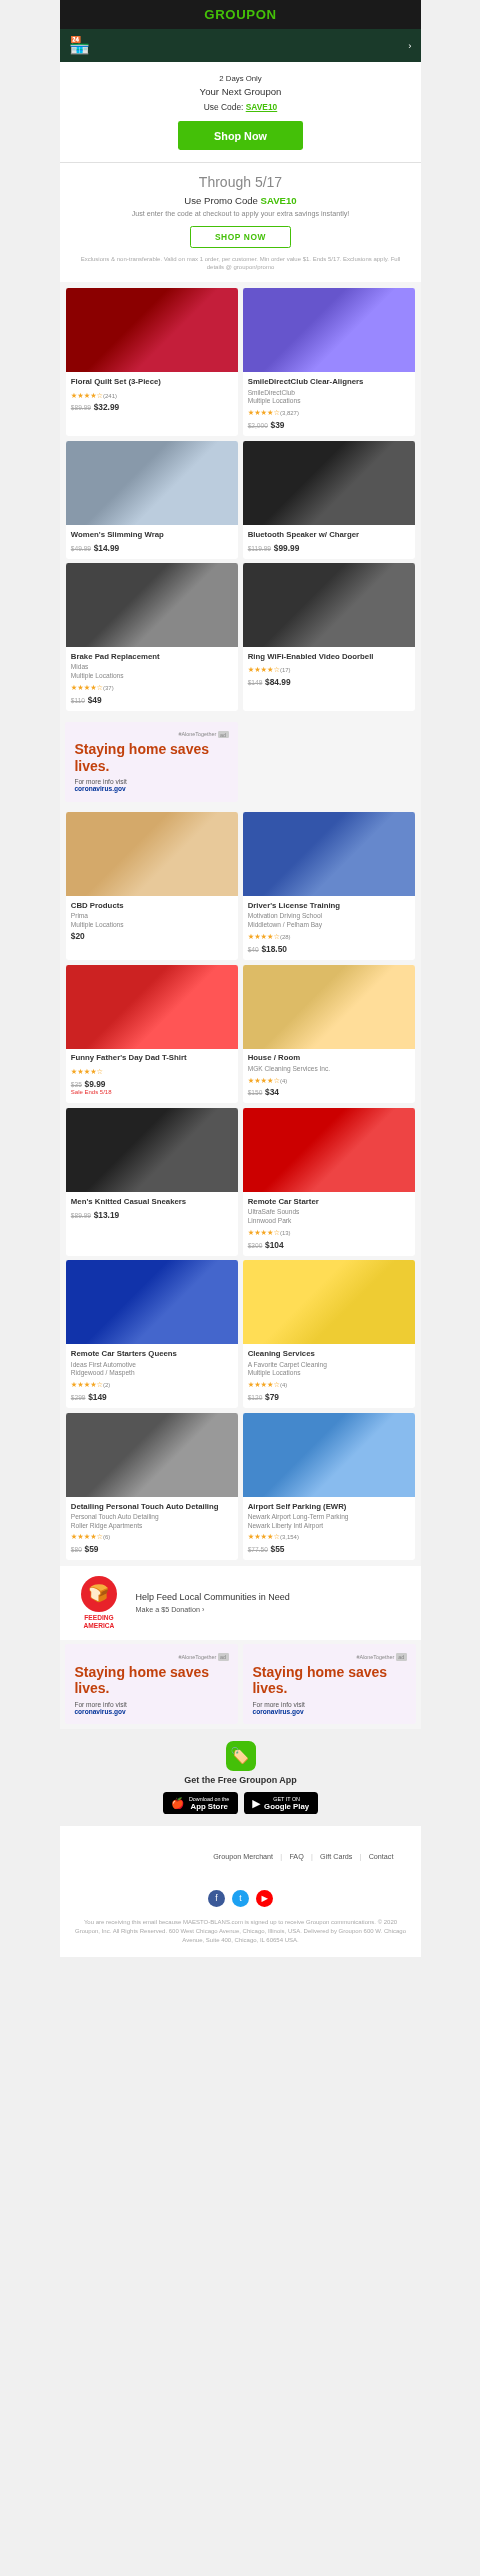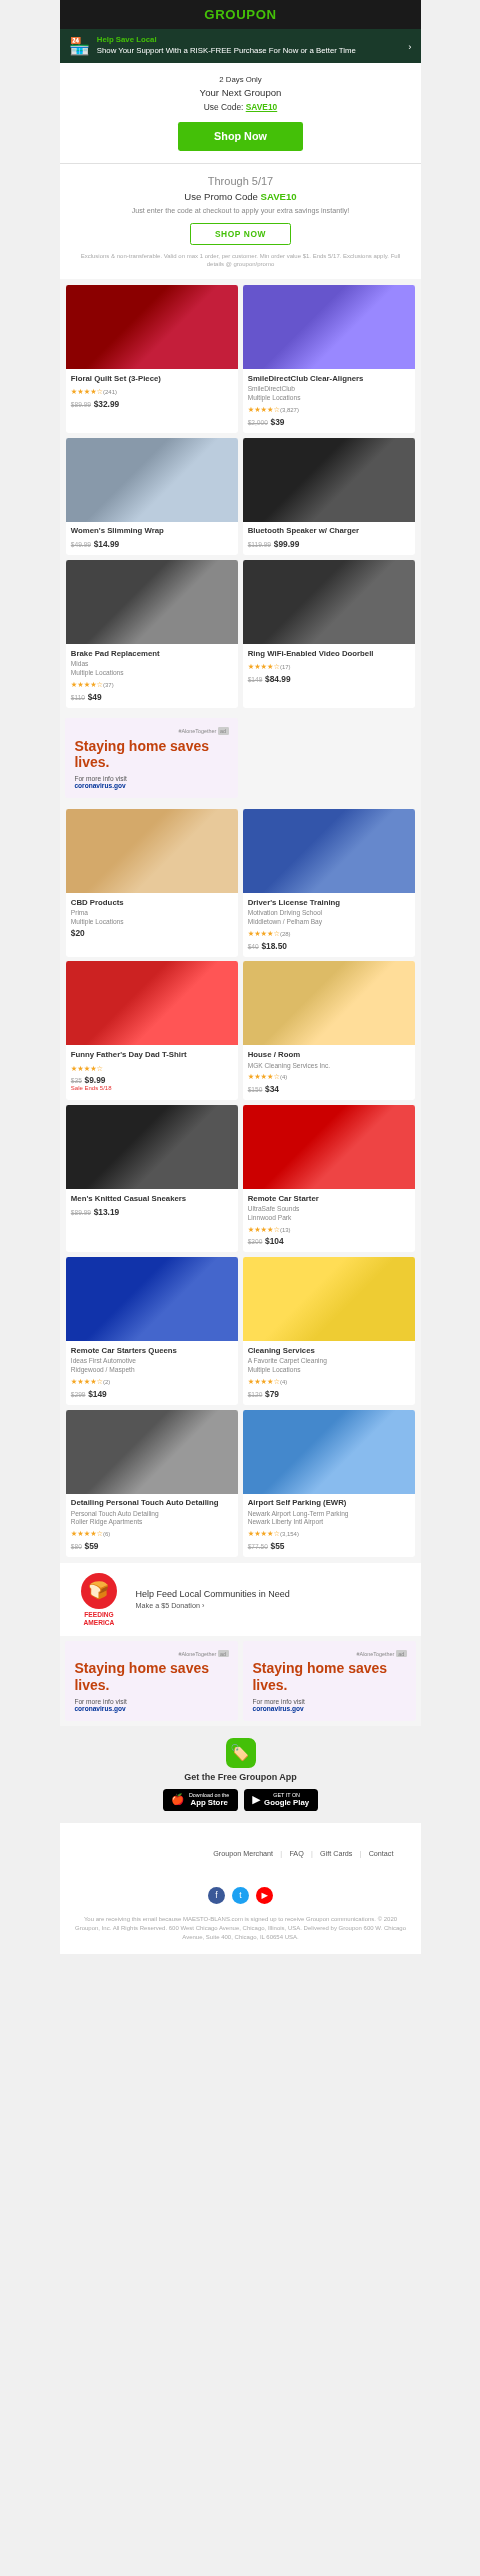--- a/index.html
+++ b/index.html
@@ -100,21 +100,21 @@
     
     .divider { border: none; border-top: 0.6px solid #e0e0e0; margin: 0; }
 
     
     .secondary-promo {
       background: #fff;
       text-align: center;
       padding: 10.8px 18px;
     }
     .secondary-promo .through {
-      font-size: 11px;
+      font-size: 14px;
       color: #888;
       margin-bottom: 4.8px;
     }
     .secondary-promo .use-code {
       font-size: 9.6px;
       color: #333;
       margin-bottom: 3.6px;
     }
     .secondary-promo .use-code .code { color: #44c008; font-weight: bold; }
     .secondary-promo .desc {
@@ -414,24 +414,20 @@
 <body>
 
 <div class="email-wrapper">
 
   <div class="header">
     <div class="logo">GROUPON</div>
   </div>
 
   <div class="save-local-banner">
     <span class="store-icon">🏪</span>
-    <div class="text">
-      <strong>Help Save Local</strong><br>
-      <span>Show Your Support With a RISK-FREE Purchase For Now or a Better Time</span>
-    </div>
     <span class="arrow">›</span>
   </div>
 
   <div class="promo-section">
     <div class="two-days">2 Days Only</div>
     <div class="off-subtitle">Your Next Groupon</div>
     <div class="code-line">
       <span>Use Code:</span>
       <span class="code">SAVE10</span>
     </div>

